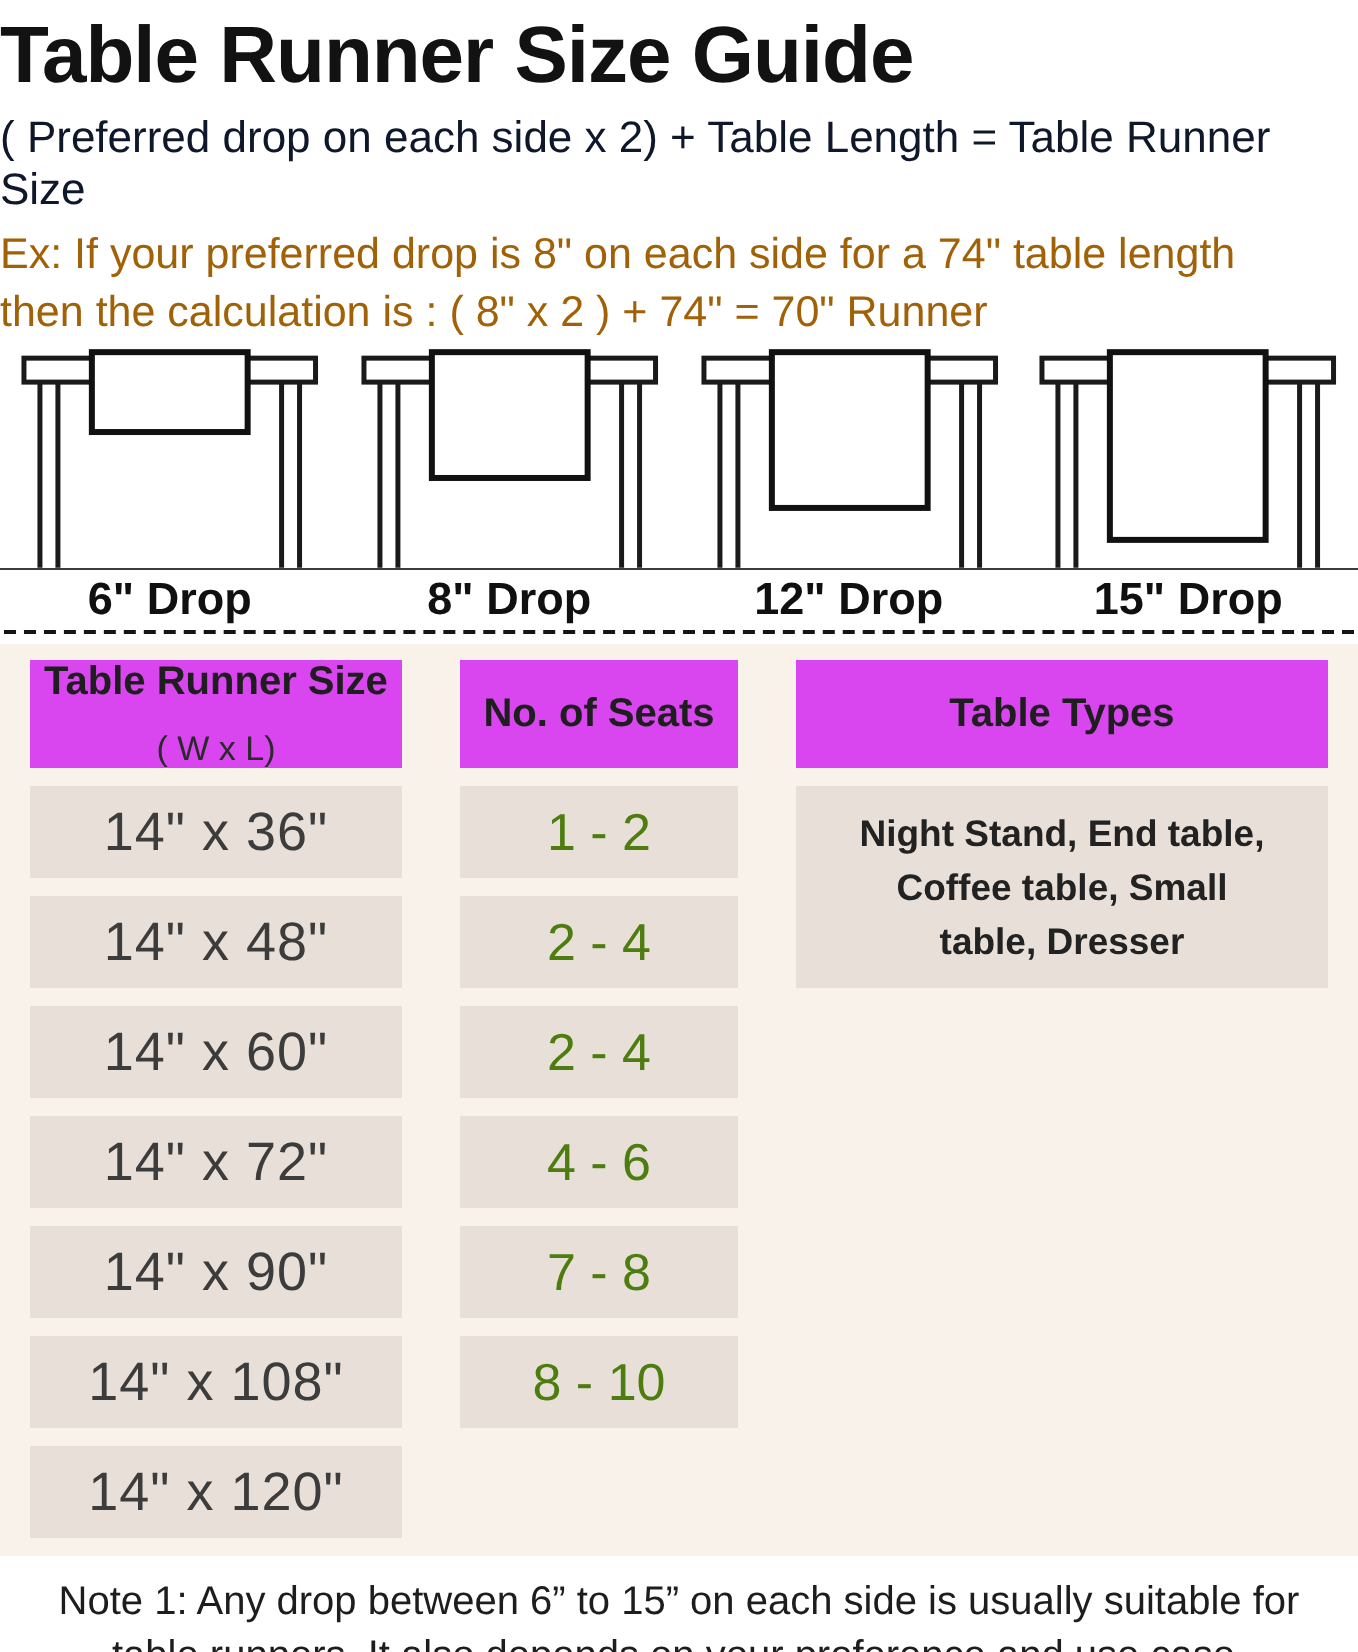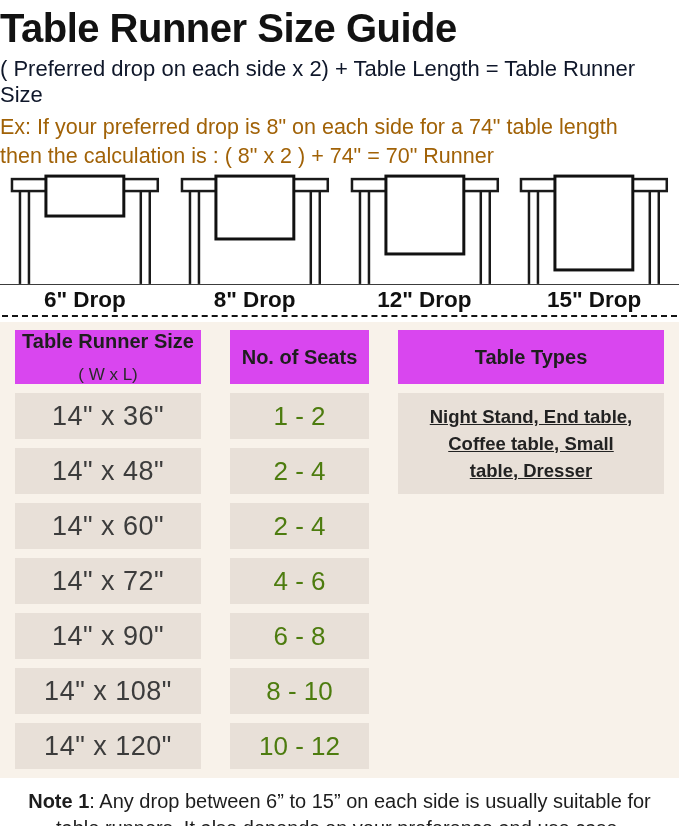--- a/index.html
+++ b/index.html
@@ -24,26 +24,26 @@
   .panel { background:#f8f2ea; width:679px; padding:8px 0 9px 15px; }
   .grid { display:grid; grid-template-columns:186px 139px 266px; column-gap:29px;
           grid-template-rows:54px repeat(7,46px); row-gap:9px; }
   .cell { display:flex; flex-direction:column; align-items:center; justify-content:center; text-align:center; }
   .head { background:#d946ef;gap:12px; }
   .h-main { font-size:20px; font-weight:700; color:#1e1e1e; line-height:23px; }
   .h-sub  { font-size:17px; font-weight:400; color:#2a2a2a; line-height:19px; }
   .data { background:#e8e0d8; }
   .size-txt  { font-size:27px; font-weight:400; color:#3c3c3c; letter-spacing:0.5px; }
   .seats-txt { font-size:26px; font-weight:400; color:#4d7c0f; }
-  .types-txt { font-size:18.5px; font-weight:700; color:#222222; line-height:27px; white-space:pre-line;text-decoration:underline; }
+  .types-txt { font-size:18.5px; font-weight:700; color:#222222; line-height:27px; white-space:pre-line; }
 
   
   .notes { margin-top:10px; text-align:center; }
   .note  { font-size:20px; line-height:27px; color:#1d1d1d; }
-  .note b { font-weight:700; }
+  .note b { font-weight:400; }
   .note-body { white-space:pre-line; }
 
   svg { display:block; }
 </style>
 </head>
 <body>
 
 <div class="hdr">
   <div class="title">Table Runner Size Guide</div>
   <div class="formula">( Preferred drop on each side x 2) + Table Length = Table Runner Size</div>
@@ -144,35 +144,32 @@
         <span class="size-txt">14" x 72"</span>
       </div>
     <div class="cell data" style="grid-area:5/2">
         <span class="seats-txt">4 - 6</span>
       </div>
 
     <div class="cell data" style="grid-area:6/1">
         <span class="size-txt">14" x 90"</span>
       </div>
     <div class="cell data" style="grid-area:6/2">
-        <span class="seats-txt">6 - 8</span>
+        <span class="seats-txt">7 - 8</span>
       </div>
 
     <div class="cell data" style="grid-area:7/1">
         <span class="size-txt">14" x 108"</span>
       </div>
     <div class="cell data" style="grid-area:7/2">
         <span class="seats-txt">8 - 10</span>
       </div>
 
     <div class="cell data" style="grid-area:8/1">
         <span class="size-txt">14" x 120"</span>
-      </div>
-    <div class="cell data" style="grid-area:8/2">
-        <span class="seats-txt">10 - 12</span>
       </div>
 
     <div class="cell data" style="grid-row:2 / span 2; grid-column:3">
       <span class="types-txt">Night Stand, End table,
 Coffee table, Small
 table, Dresser</span>
     </div>
 
   </div>
 </div>

